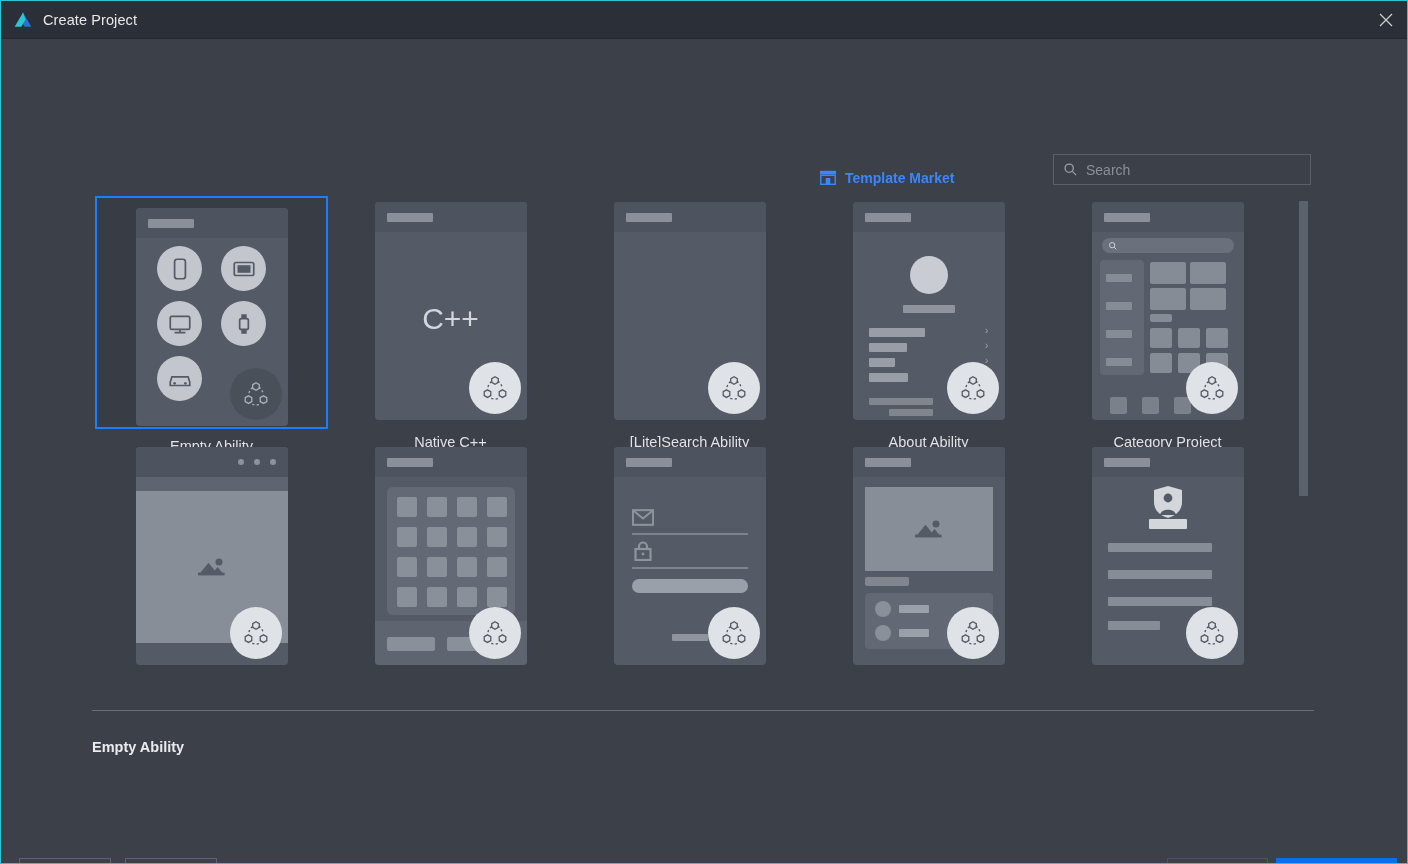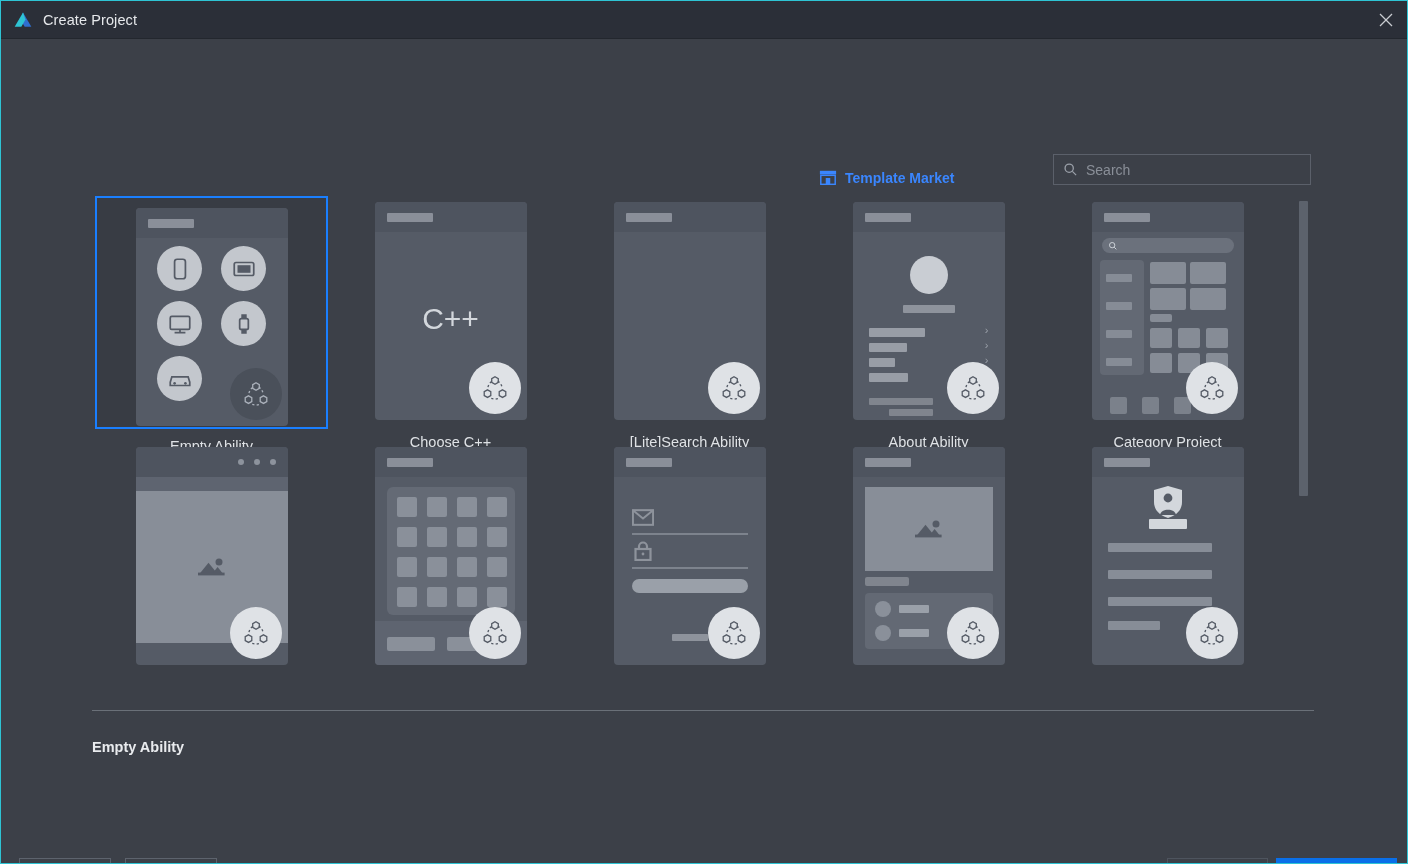--- a/index.html
+++ b/index.html
@@ -351,21 +351,21 @@
                     <polygon points="8,18 11.5,20 11.5,24 8,26 4.5,24 4.5,20"></polygon>
                     <polygon points="24,18 27.5,20 27.5,24 24,26 20.5,24 20.5,20"></polygon>
                     <path d="M8.5 15 A11 11 0 0 1 13 8.5" stroke-dasharray="2.4 2.4"></path>
                     <path d="M19 8.5 A11 11 0 0 1 23.5 15" stroke-dasharray="2.4 2.4"></path>
                     <path d="M12 27 A11 11 0 0 0 20 27" stroke-dasharray="2.4 2.4"></path>
                   </g>
                 </svg>
               </div>
             </div>
           </div>
-          <div class="label">Choose C++</div>
+          <div class="label">Native C++</div>
         </div>
 
         <div class="cell">
           <div class="card-outer">
             <div class="thumb">
               <div class="thumb-head">
                   <span class="bar"></span>
                 </div>
               <div class="badge">
                 <svg viewBox="0 0 32 32">

